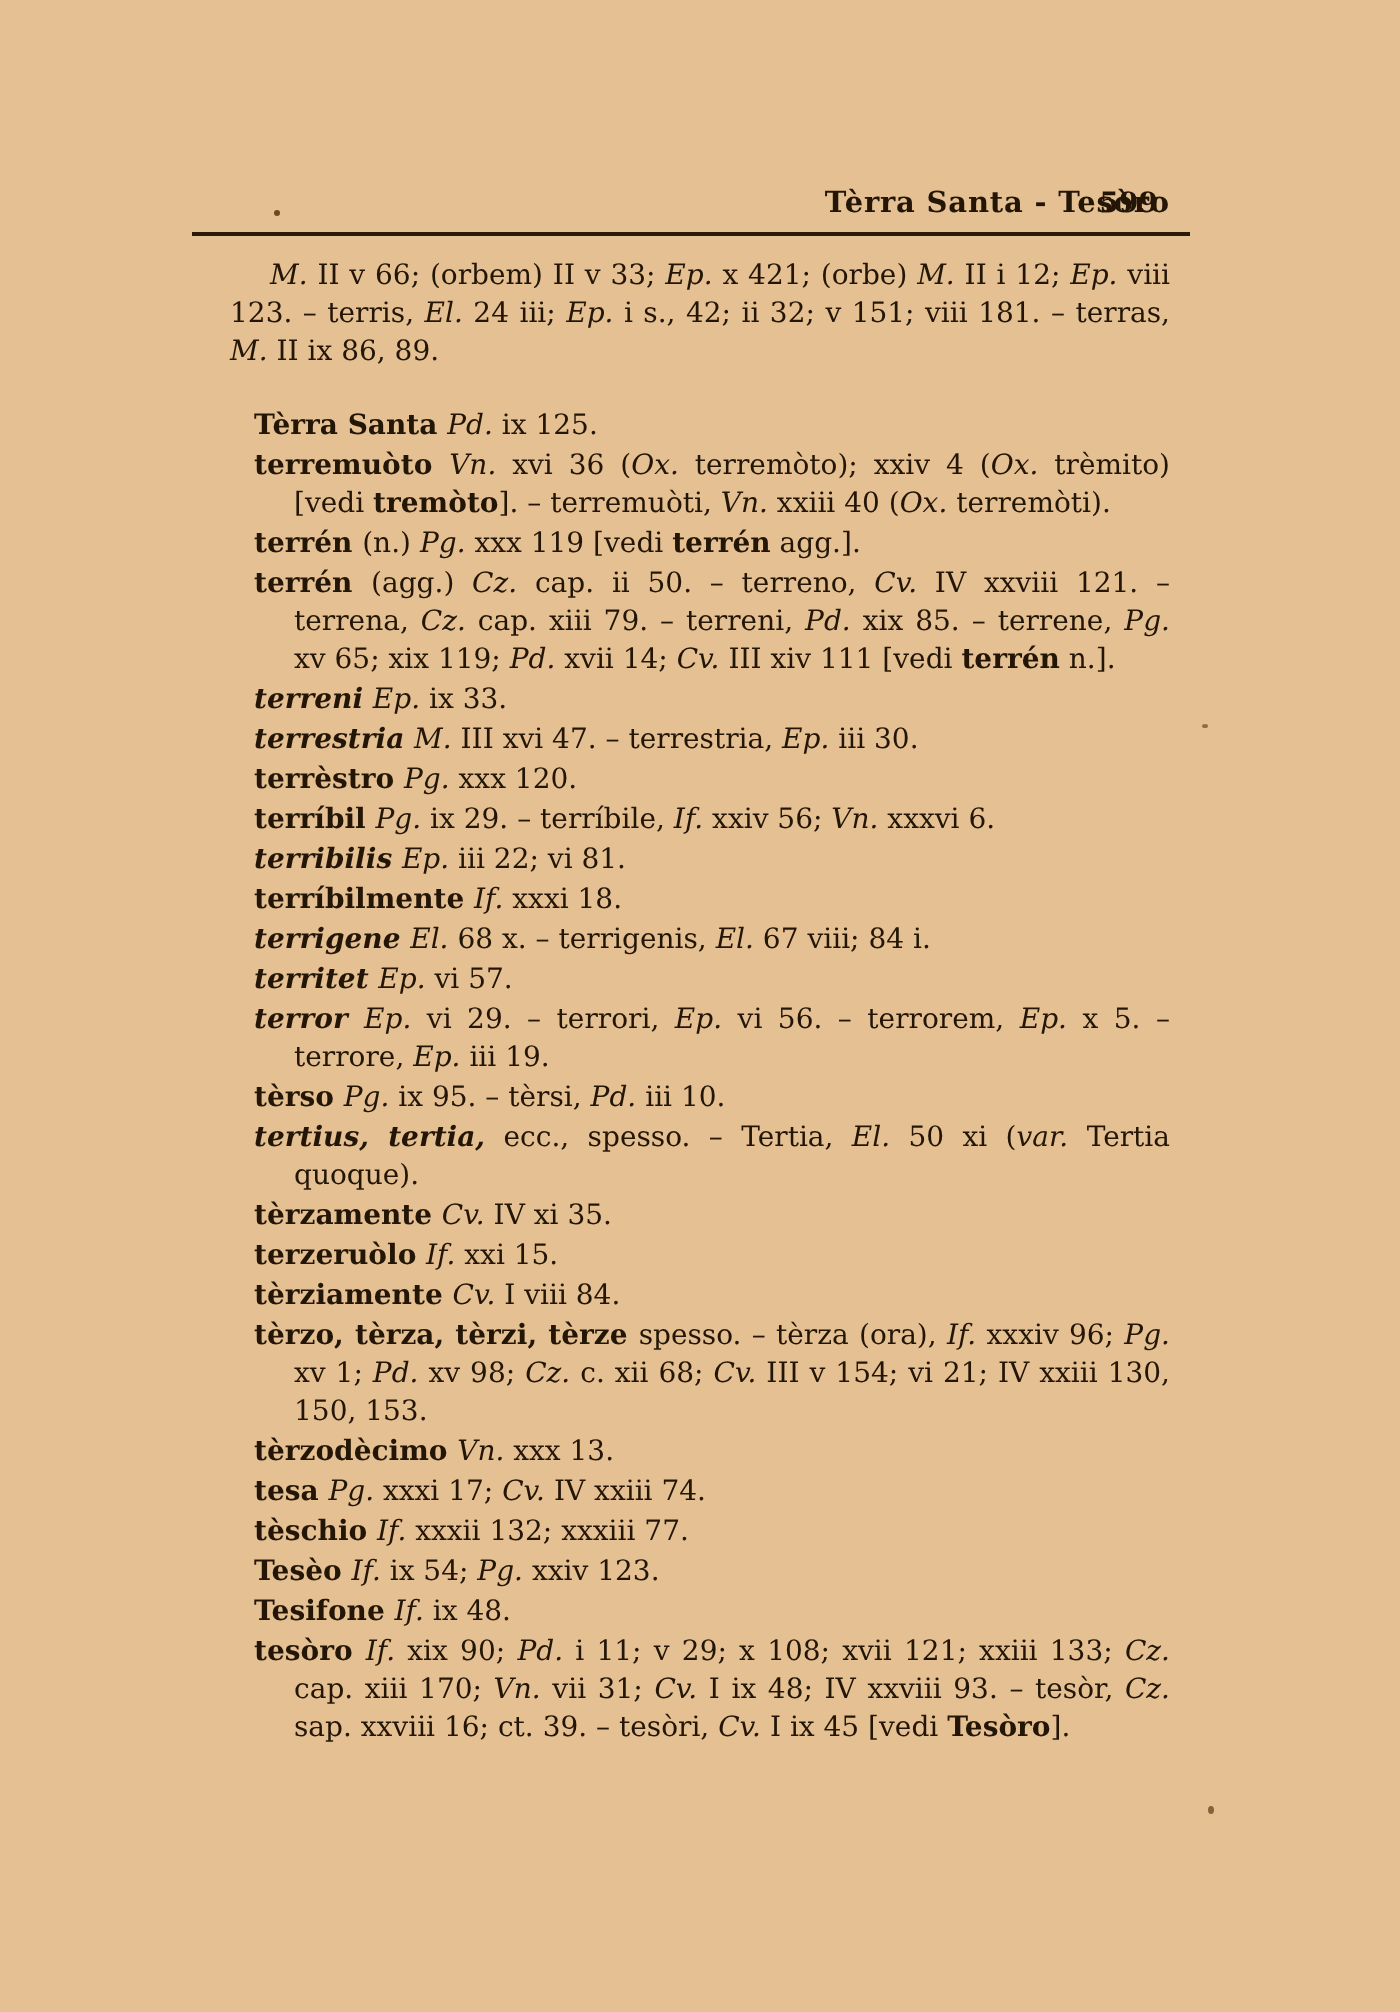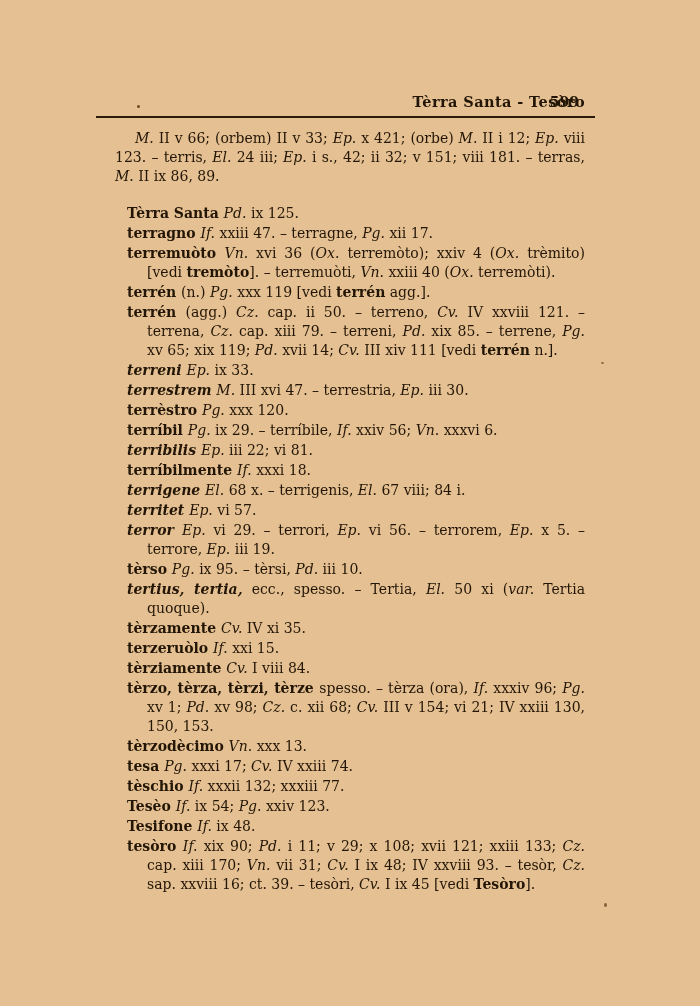--- a/index.html
+++ b/index.html
@@ -84,26 +84,25 @@
     <div class="running-head">
       <div class="running-title">Tèrra Santa - Tesòro</div>
       <div class="page-num">599</div>
     </div>
     <hr class="head-rule">
 
     <p class="intro"><span class="s-i">M.</span><span class="s-r"> II v 66; (orbem) II v 33; </span><span class="s-i">Ep.</span><span class="s-r"> x 421; (orbe) </span><span class="s-i">M.</span><span class="s-r"> II i 12; </span><span class="s-i">Ep.</span><span class="s-r"> viii 123. – terris, </span><span class="s-i">El.</span><span class="s-r"> 24 iii; </span><span class="s-i">Ep.</span><span class="s-r"> i s., 42; ii 32; v 151; viii 181. – terras, </span><span class="s-i">M.</span><span class="s-r"> II ix 86, 89.</span></p>
 
     <div class="entries">
         <p class="entry"><span class="s-b">Tèrra Santa </span><span class="s-i">Pd.</span><span class="s-r"> ix 125.</span></p>
-        <p class="entry"><span class="s-b">terragno </span><span class="s-i">If.</span><span class="s-r"> xxiii 47. – terragne, </span><span class="s-i">Pg.</span><span class="s-r"> xii 17.</span></p>
         <p class="entry"><span class="s-b">terremuòto </span><span class="s-i">Vn.</span><span class="s-r"> xvi 36 (</span><span class="s-i">Ox.</span><span class="s-r"> terremòto); xxiv 4 (</span><span class="s-i">Ox.</span><span class="s-r"> trèmito) [vedi </span><span class="s-b">tremòto</span><span class="s-r">]. – terremuòti, </span><span class="s-i">Vn.</span><span class="s-r"> xxiii 40 (</span><span class="s-i">Ox.</span><span class="s-r"> terremòti).</span></p>
         <p class="entry"><span class="s-b">terrén </span><span class="s-r">(n.) </span><span class="s-i">Pg.</span><span class="s-r"> xxx 119 [vedi </span><span class="s-b">terrén</span><span class="s-r"> agg.].</span></p>
         <p class="entry"><span class="s-b">terrén </span><span class="s-r">(agg.) </span><span class="s-i">Cz.</span><span class="s-r"> cap. ii 50. – terreno, </span><span class="s-i">Cv.</span><span class="s-r"> IV xxviii 121. – terrena, </span><span class="s-i">Cz.</span><span class="s-r"> cap. xiii 79. – terreni, </span><span class="s-i">Pd.</span><span class="s-r"> xix 85. – terrene, </span><span class="s-i">Pg.</span><span class="s-r"> xv 65; xix 119; </span><span class="s-i">Pd.</span><span class="s-r"> xvii 14; </span><span class="s-i">Cv.</span><span class="s-r"> III xiv 111 [vedi </span><span class="s-b">terrén</span><span class="s-r"> n.].</span></p>
         <p class="entry"><span class="s-bi">terreni </span><span class="s-i">Ep.</span><span class="s-r"> ix 33.</span></p>
-        <p class="entry"><span class="s-bi">terrestrem </span><span class="s-i">M.</span><span class="s-r"> III xvi 47. – terrestria, </span><span class="s-i">Ep.</span><span class="s-r"> iii 30.</span></p>
+        <p class="entry"><span class="s-bi">terrestria </span><span class="s-i">M.</span><span class="s-r"> III xvi 47. – terrestria, </span><span class="s-i">Ep.</span><span class="s-r"> iii 30.</span></p>
         <p class="entry"><span class="s-b">terrèstro </span><span class="s-i">Pg.</span><span class="s-r"> xxx 120.</span></p>
         <p class="entry"><span class="s-b">terríbil </span><span class="s-i">Pg.</span><span class="s-r"> ix 29. – terríbile, </span><span class="s-i">If.</span><span class="s-r"> xxiv 56; </span><span class="s-i">Vn.</span><span class="s-r"> xxxvi 6.</span></p>
         <p class="entry"><span class="s-bi">terribilis </span><span class="s-i">Ep.</span><span class="s-r"> iii 22; vi 81.</span></p>
         <p class="entry"><span class="s-b">terríbilmente </span><span class="s-i">If.</span><span class="s-r"> xxxi 18.</span></p>
         <p class="entry"><span class="s-bi">terrigene </span><span class="s-i">El.</span><span class="s-r"> 68 x. – terrigenis, </span><span class="s-i">El.</span><span class="s-r"> 67 viii; 84 i.</span></p>
         <p class="entry"><span class="s-bi">territet </span><span class="s-i">Ep.</span><span class="s-r"> vi 57.</span></p>
         <p class="entry"><span class="s-bi">terror </span><span class="s-i">Ep.</span><span class="s-r"> vi 29. – terrori, </span><span class="s-i">Ep.</span><span class="s-r"> vi 56. – terrorem, </span><span class="s-i">Ep.</span><span class="s-r"> x 5. – terrore, </span><span class="s-i">Ep.</span><span class="s-r"> iii 19.</span></p>
         <p class="entry"><span class="s-b">tèrso </span><span class="s-i">Pg.</span><span class="s-r"> ix 95. – tèrsi, </span><span class="s-i">Pd.</span><span class="s-r"> iii 10.</span></p>
         <p class="entry"><span class="s-bi">tertius, tertia,</span><span class="s-r"> ecc., spesso. – Tertia, </span><span class="s-i">El.</span><span class="s-r"> 50 xi (</span><span class="s-i">var.</span><span class="s-r"> Tertia quoque).</span></p>
         <p class="entry"><span class="s-b">tèrzamente </span><span class="s-i">Cv.</span><span class="s-r"> IV xi 35.</span></p>

